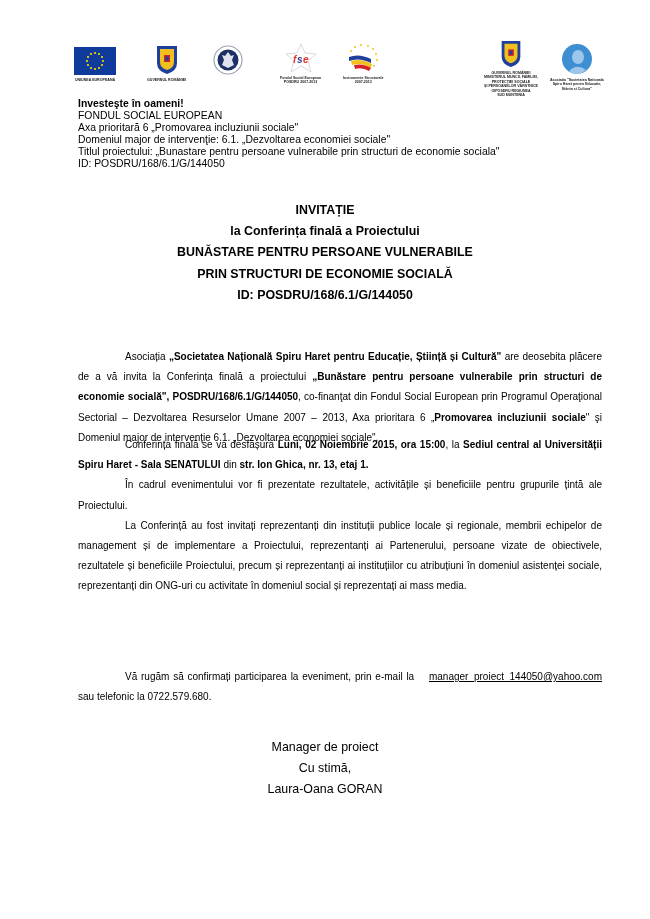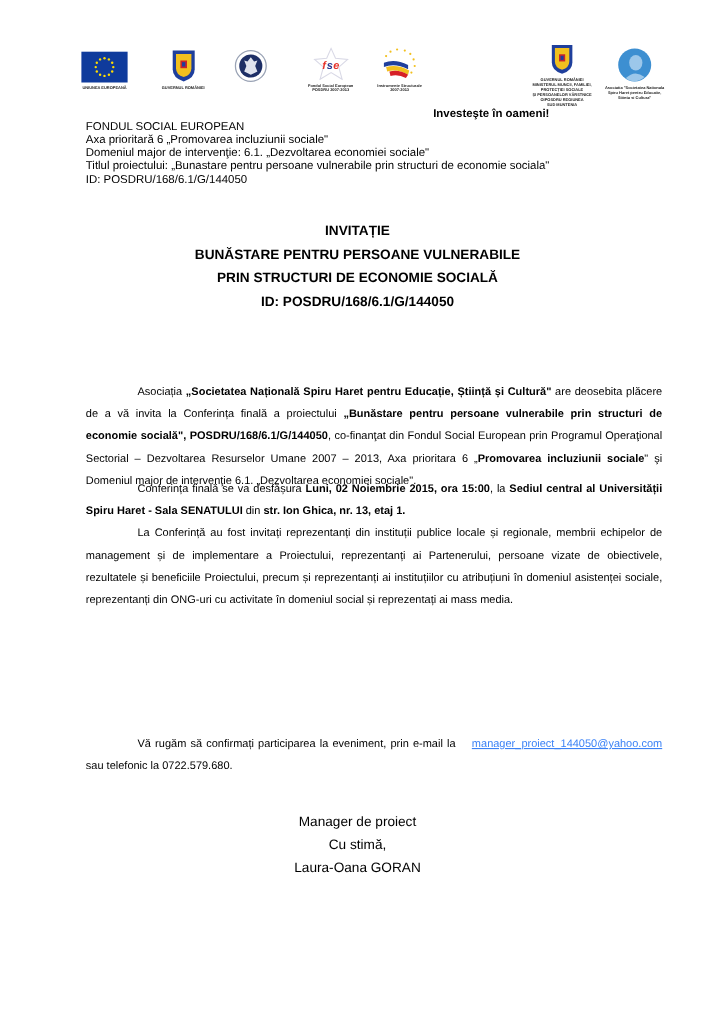--- a/index.html
+++ b/index.html
@@ -9,22 +9,22 @@
   .logo .cap { font-size: 3.6px; line-height: 4.4px; text-align: center; color: #222; margin-top: 3px; font-weight: bold; white-space: pre-line; }
   .eu-flag { width: 42px; height: 28px; background: #0f3b9c; position: relative; }
   .eu-flag svg { position: absolute; left: 0; top: 0; }
   .header-block { position: absolute; left: 78px; top: 98px; font-size: 10.4px; line-height: 11.9px; }
   .header-block div { white-space: nowrap; }
   .title-block { position: absolute; left: 0; width: 650px; top: 200px; text-align: center; font-weight: bold; font-size: 12.4px; }
   .title-block div { height: 21.2px; line-height: 21.2px; }
   .it { }
   .body-text { position: absolute; left: 78px; width: 524px; font-size: 10px; line-height: 20.2px; text-align: justify; }
   .p { text-indent: 47px; margin: 0; }
-  .b { font-weight: bold; text-align: right; }
-  .link { color: #3b82f6; text-decoration: underline; cursor: pointer; padding-left: 11px; }
+  .b { font-weight: bold; }
+  .link { color: #000000; text-decoration: underline; cursor: pointer; padding-left: 11px; }
   .sign { position: absolute; left: 0; width: 650px; top: 737px; text-align: center; font-size: 12.4px; }
   .sign div { height: 21px; line-height: 21px; }
 </style>
 </head>
 <body>
 
 <div class="logo" style="left:74px; top:47px;">
   <div class="eu-flag">
     <svg width="42" height="28" viewBox="0 0 42 28">
       <g fill="#ffdd00">
@@ -125,35 +125,37 @@
   <div class="b">Investeşte în oameni!</div>
   <div>FONDUL SOCIAL EUROPEAN</div>
   <div>Axa prioritară 6 „Promovarea incluziunii sociale"</div>
   <div>Domeniul major de intervenţie: 6.1. „Dezvoltarea economiei sociale"</div>
   <div>Titlul proiectului: „Bunastare pentru persoane vulnerabile prin structuri de economie sociala"</div>
   <div>ID: POSDRU/168/6.1/G/144050</div>
 </div>
 
 <div class="title-block">
   <div>INVITAȚIE</div>
+  <div>la Conferința finală a Proiectului</div>
   <div class="it">BUNĂSTARE PENTRU PERSOANE VULNERABILE</div>
   <div class="it">PRIN STRUCTURI DE ECONOMIE SOCIALĂ</div>
   <div>ID: POSDRU/168/6.1/G/144050</div>
 </div>
 
 <div class="body-text" style="top:347px;">
   <p class="p">
     <span>Asociația </span><span class="b">„Societatea Națională Spiru Haret pentru Educație, Știință și Cultură"</span><span> are deosebita plăcere de a vă invita la Conferința finală a proiectului </span><span class="b it">„Bunăstare pentru persoane vulnerabile prin structuri de economie socială"</span><span class="b">, </span><span class="b">POSDRU/168/6.1/G/144050</span><span>, co-finanţat din Fondul Social European prin Programul Operaţional Sectorial – Dezvoltarea  Resurselor Umane 2007 – 2013, Axa prioritara 6 „</span><span class="b">Promovarea incluziunii sociale</span><span>" şi Domeniul major de intervenţie 6.1. „Dezvoltarea economiei sociale".</span>
   </p>
 </div>
 
 <div class="body-text" style="top:435px;">
   <p class="p">
     <span>Conferința finală se va desfășura </span><span class="b">Luni, 02 Noiembrie 2015, ora 15:00</span><span>, la </span><span class="b">Sediul central al Universității </span><span class="b it">Spiru Haret</span><span class="b"> - Sala SENATULUI</span><span> din </span><span class="b">str. Ion Ghica, nr. 13, etaj 1.</span>
   </p>
+  <p class="p">În cadrul evenimentului vor fi prezentate rezultatele, activitățile și beneficiile pentru grupurile țintă ale Proiectului.</p>
   <p class="p">La Conferință au fost invitați reprezentanți din instituții publice locale și regionale, membrii echipelor de management și de implementare a Proiectului, reprezentanți ai Partenerului, persoane vizate de obiectivele, rezultatele și beneficiile Proiectului, precum și reprezentanți ai instituțiilor cu atribuțiuni în domeniul asistenței sociale, reprezentanți din ONG-uri cu activitate în domeniul social și reprezentați ai mass media.</p>
 </div>
 
 <div class="body-text" style="top:667px;">
   <p class="p">
     <span>Vă rugăm să confirmați participarea la eveniment, prin e-mail la </span><a class="link">manager_proiect_144050@yahoo.com</a><span> sau telefonic la 0722.579.680.</span>
   </p>
 </div>
 
 <div class="sign">

